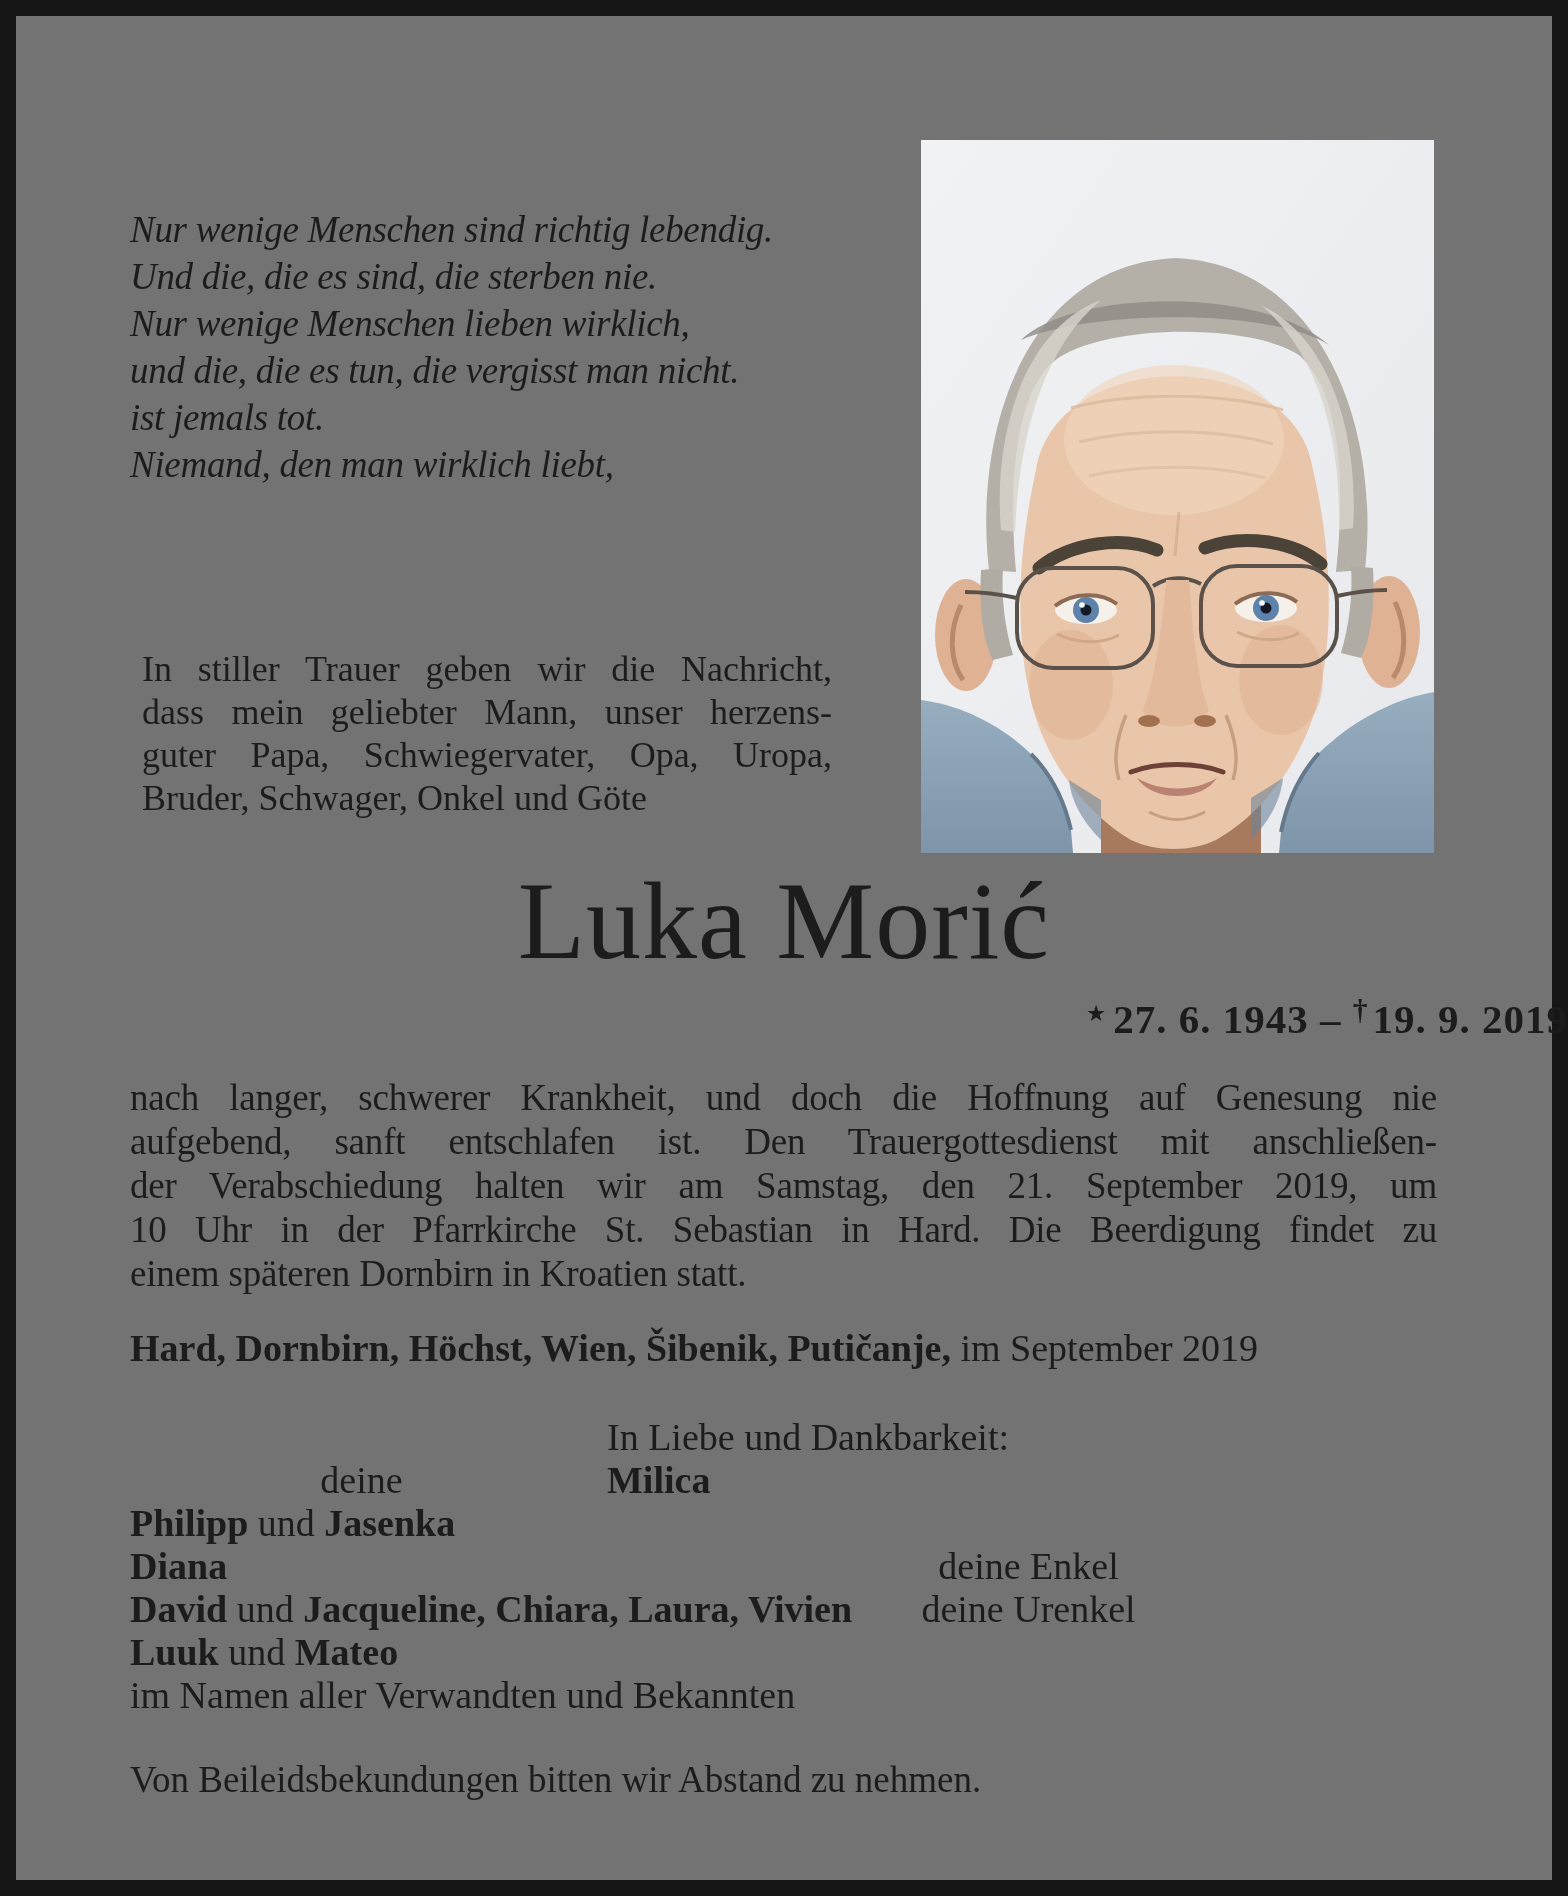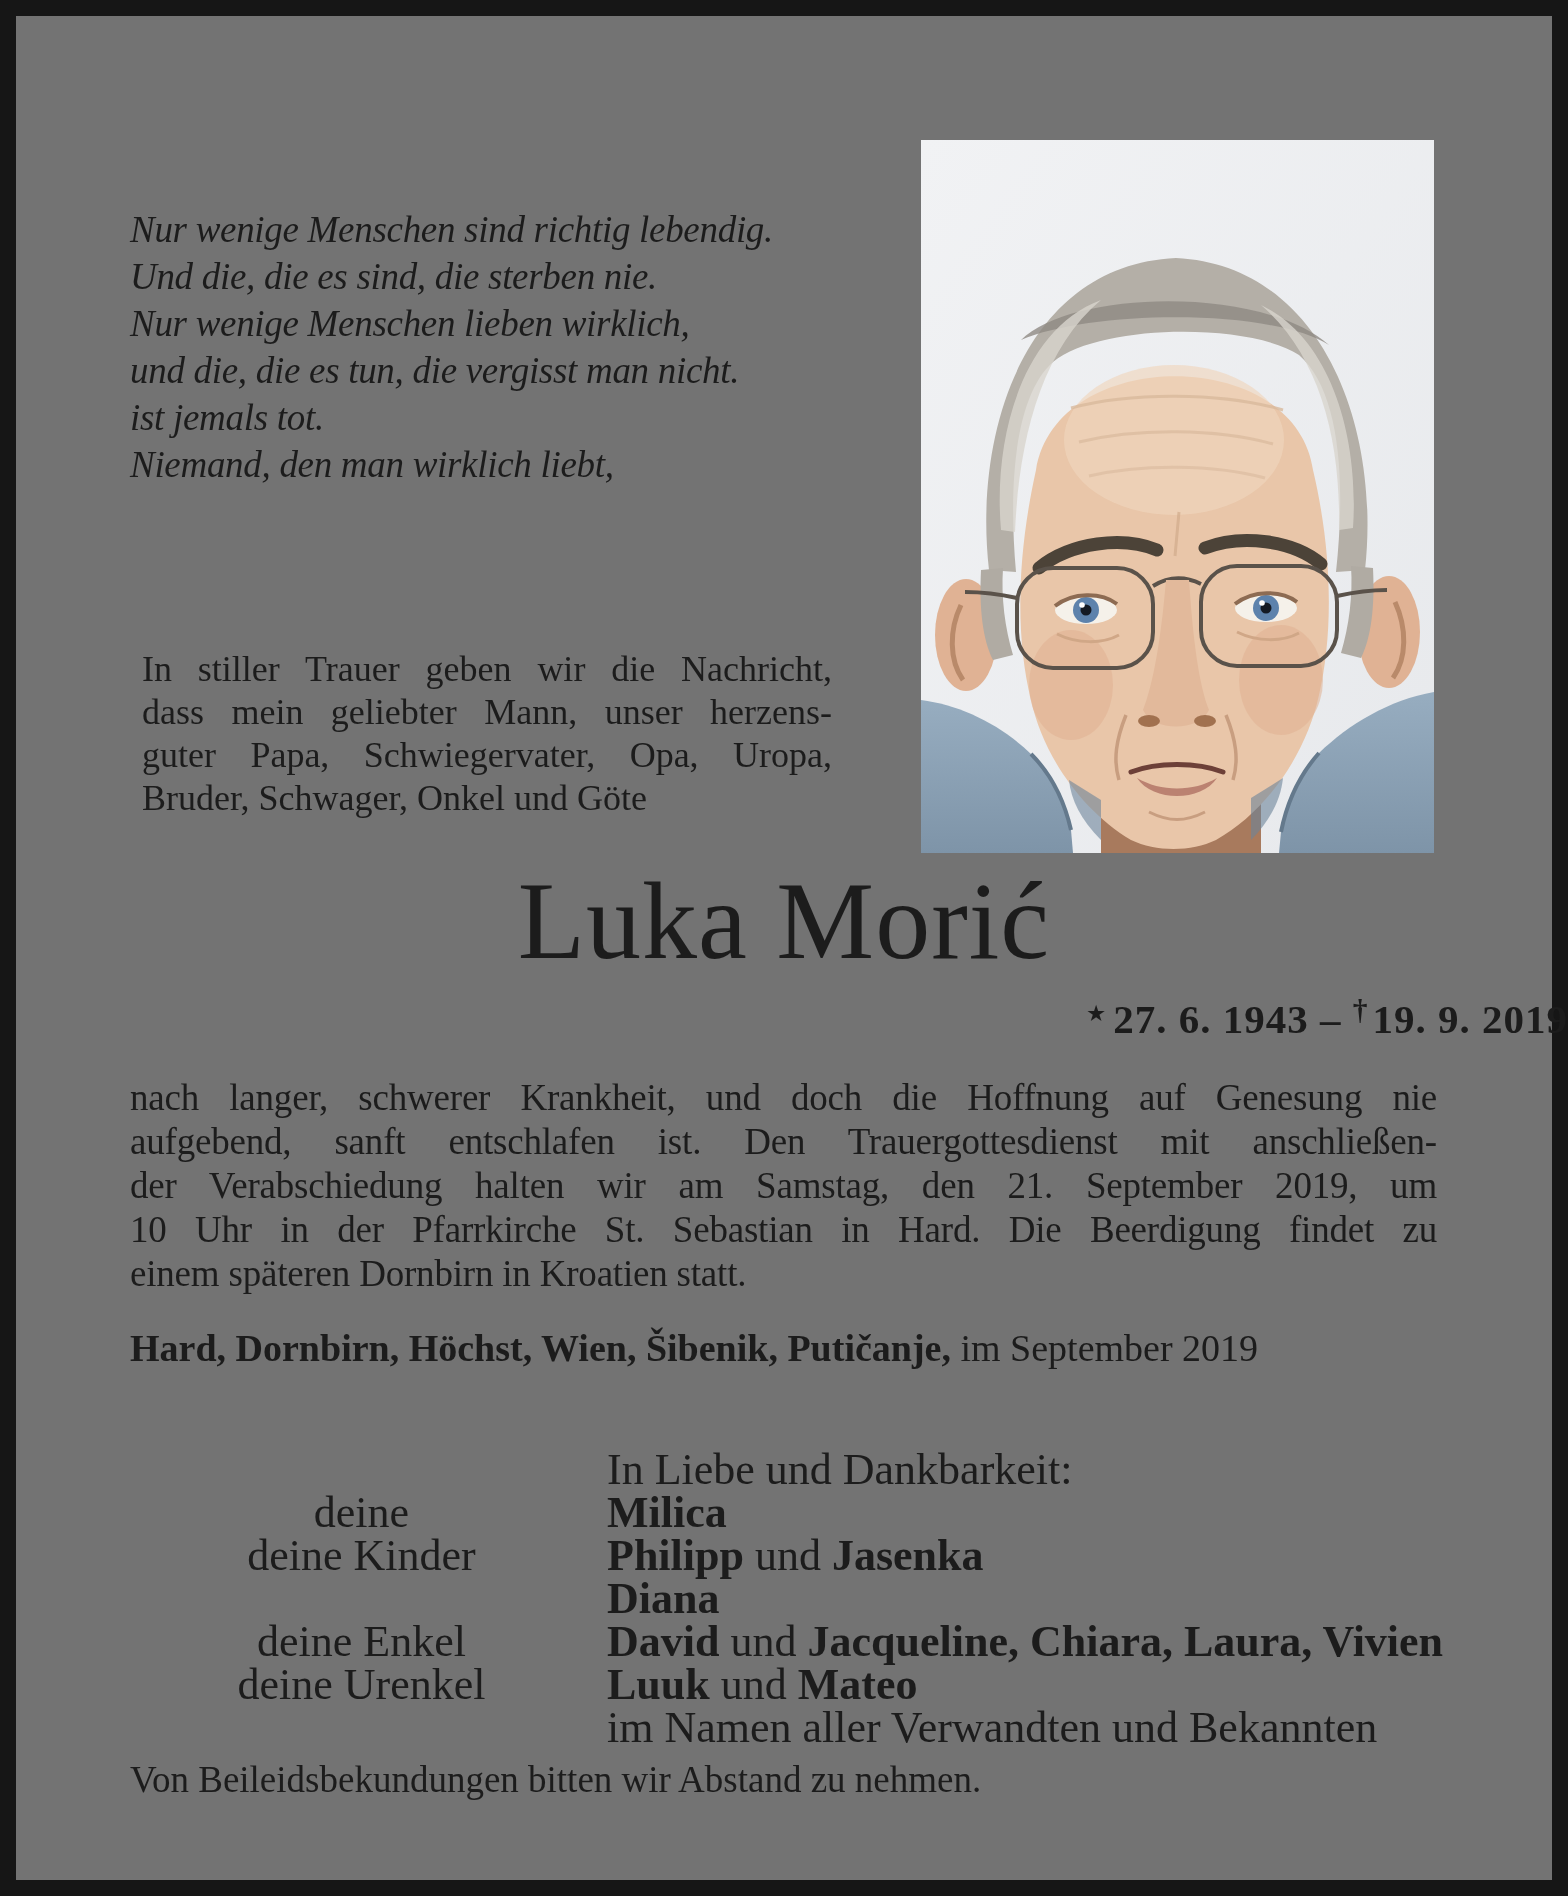--- a/index.html
+++ b/index.html
@@ -54,25 +54,24 @@
     position:absolute;left:130px;top:1076px;width:1307px;
     font-size:37px;line-height:44px;
     letter-spacing:-0.2px;
   }
   .locations{
     position:absolute;left:130px;top:1326px;width:1320px;
     font-size:38px;line-height:44px;
   }
   .family{
     position:absolute;left:130px;top:1416px;width:1320px;
-    font-size:44px;line-height:43px;
+    font-size:38px;line-height:43px;
     display:grid;
     grid-template-columns:463px auto;
     column-gap:14px;
-    margin-top:32px;
   }
   .family .flabel{text-align:center;white-space:nowrap;}
   .family .fnames{text-align:left;white-space:nowrap;}
   .closing{
     position:absolute;left:130px;top:1758px;
     font-size:37px;line-height:44px;
   }
   .b{font-weight:bold;}
 </style>
 </head>
@@ -198,21 +197,20 @@
 
   <div class="locations"><span class="b">Hard, Dornbirn, Höchst, Wien, Šibenik, Putičanje,</span><span> im September 2019</span></div>
 
   <div class="family">
     <div class="flabel"></div>
     <div class="fnames"><span>In Liebe und Dankbarkeit:</span></div>
 
     <div class="flabel">deine</div>
     <div class="fnames"><span class="b">Milica</span></div>
 
-    <div class="flabel">deine Kinder</div>
     <div class="fnames"><span class="b">Philipp</span><span> und </span><span class="b">Jasenka</span></div>
 
     <div class="flabel"></div>
     <div class="fnames"><span class="b">Diana</span></div>
 
     <div class="flabel">deine Enkel</div>
     <div class="fnames"><span class="b">David</span><span> und </span><span class="b">Jacqueline, Chiara, Laura, Vivien</span></div>
 
     <div class="flabel">deine Urenkel</div>
     <div class="fnames"><span class="b">Luuk</span><span> und </span><span class="b">Mateo</span></div>

